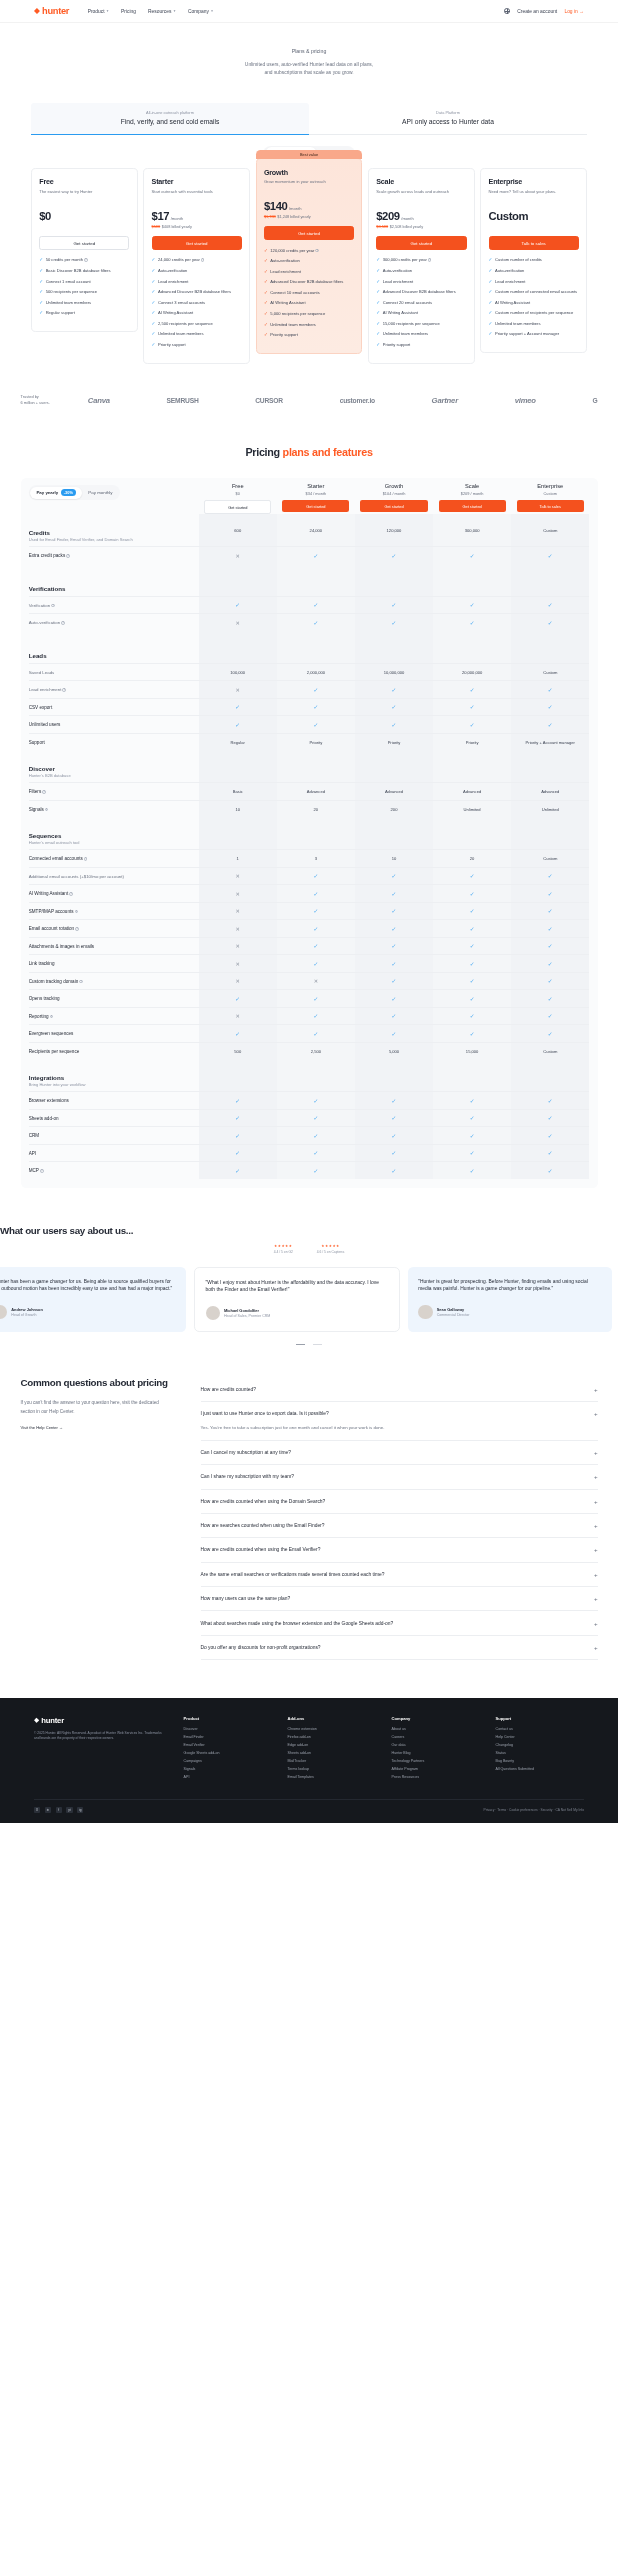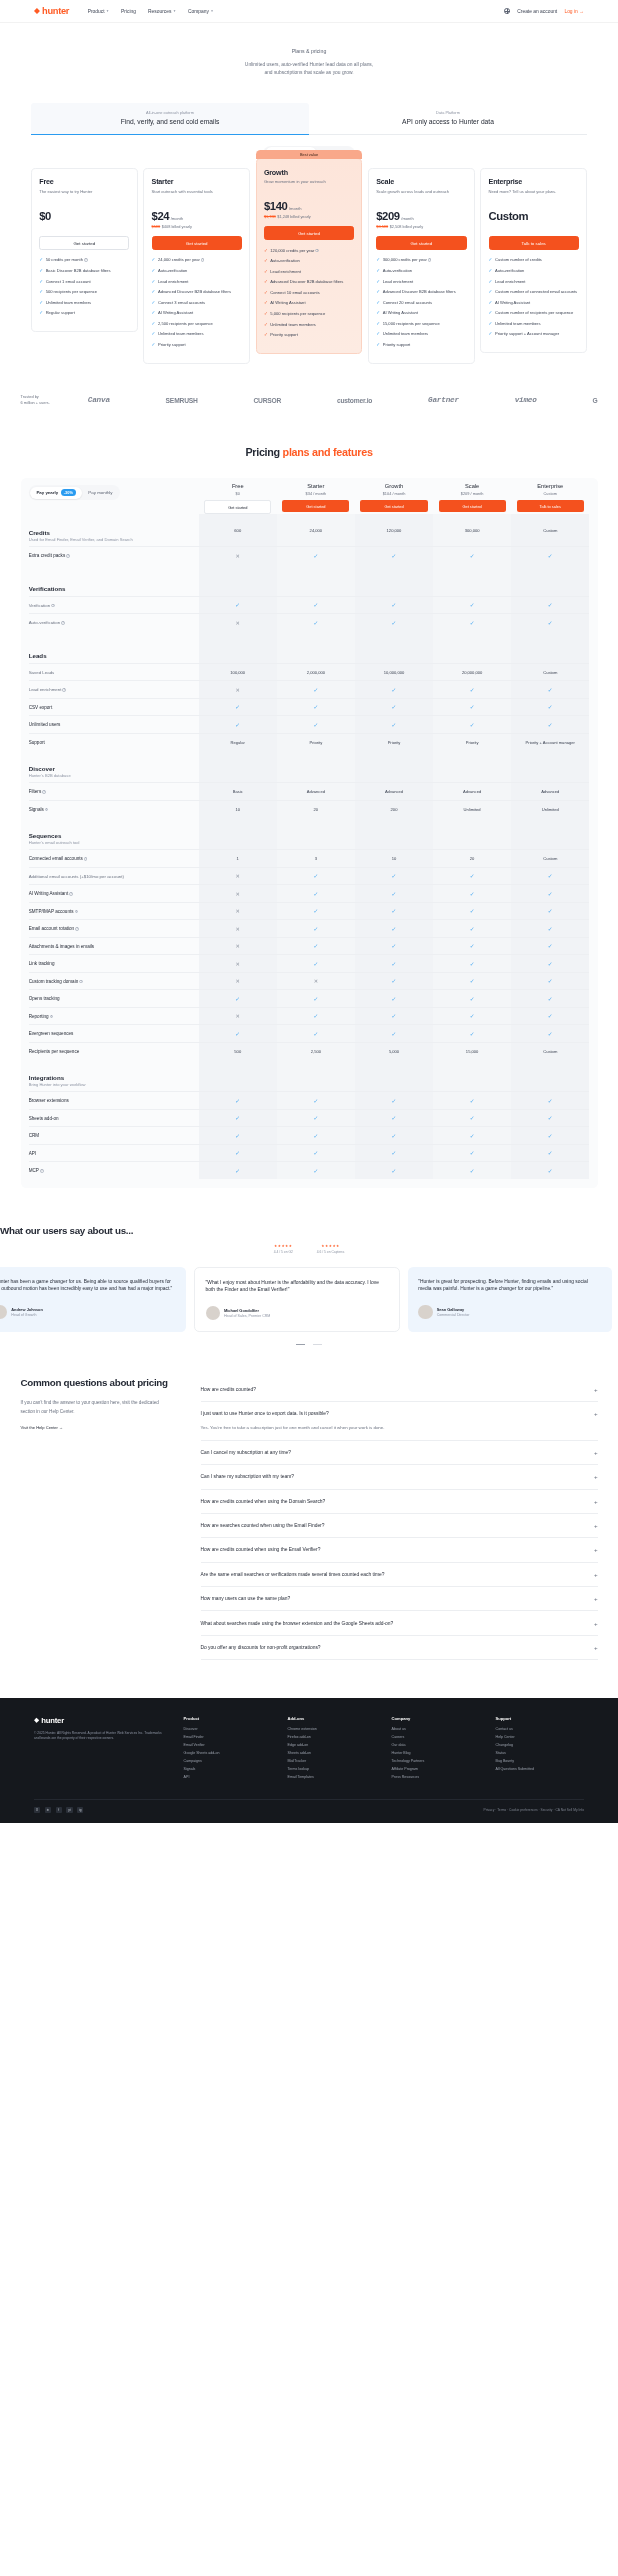--- a/index.html
+++ b/index.html
@@ -91,21 +91,21 @@
   .feat-list li { display: flex; gap: 2.6px; font-size: 4.1px; color: #3b4252; line-height: 1.45; margin-bottom: 4.6px; }
   .tick { color: #2a9bf0; font-size: 4.6px; flex: 0 0 auto; line-height: 1.3; }
   .tick.orange { color: #f4511e; }
   .qmark { display:inline-block; width:3.6px; height:3.6px; border:0.5px solid #b6bcc7; border-radius:50%; font-size:2.6px; line-height:3.1px; text-align:center; color:#8d94a3; margin-left:1px; }
 
   
   .logos { display: flex; align-items: center; gap: 0; width: 577px; margin: 30px auto 0; }
   .trusted { font-size: 3.9px; color: #6b7280; line-height: 1.6; width: 57px; }
   .logo-row { display: flex; flex: 1; align-items: center; justify-content: space-between; padding-left: 10.3px; }
   .brand { font-size: 6.7px; color: #7d838f; font-weight: 700; letter-spacing: -0.2px; display: flex; align-items: center; gap: 2.1px; }
-  .brand.script { font-family: Liberation Mono, monospace; font-style: italic; font-size: 7.7px; }
+  .brand.script { font-family: Liberation Sans, sans-serif; font-style: italic; font-size: 7.7px; }
 
   
   .compare-title { text-align: center; font-size: 10.8px; font-weight: 700; letter-spacing: -0.3px; margin: 40px 0 0; color: #262b36; }
   .compare-title .accent { color: #ff5b24; }
 
   .table-wrap { width: 577px; margin: 19.6px auto 0; background: #fafbfc; border-radius: 5.2px; padding: 5.2px 8.2px 9.3px; }
   .thead { display: flex; align-items: flex-start; }
   .th-left { width: 170px; padding-top: 2.1px; }
   .th-col { flex: 1; text-align: center; }
   .th-name { font-size: 5.7px; font-weight: 400; color: #1f2430; }
@@ -275,21 +275,21 @@
         <li>
           <span class="tick">✓</span>
           <span>Regular support</span>
         </li>
       </ul>
     </div>
     <div class="card">
       <div class="card-name">Starter</div>
       <div class="card-desc">Start outreach with essential tools</div>
       <div class="card-price">
-        <span class="price-amt">$24</span>
+        <span class="price-amt">$17</span>
         <span class="price-per">/month</span>
       </div>
       <div class="price-billed"><span class="price-strike">$588</span>$408 billed yearly</div>
       <button class="cta primary">Get started</button>
       <ul class="feat-list">
         <li>
           <span class="tick">✓</span>
           <span>24,000 credits per year<span class="qmark">?</span></span>
         </li>
         <li>

